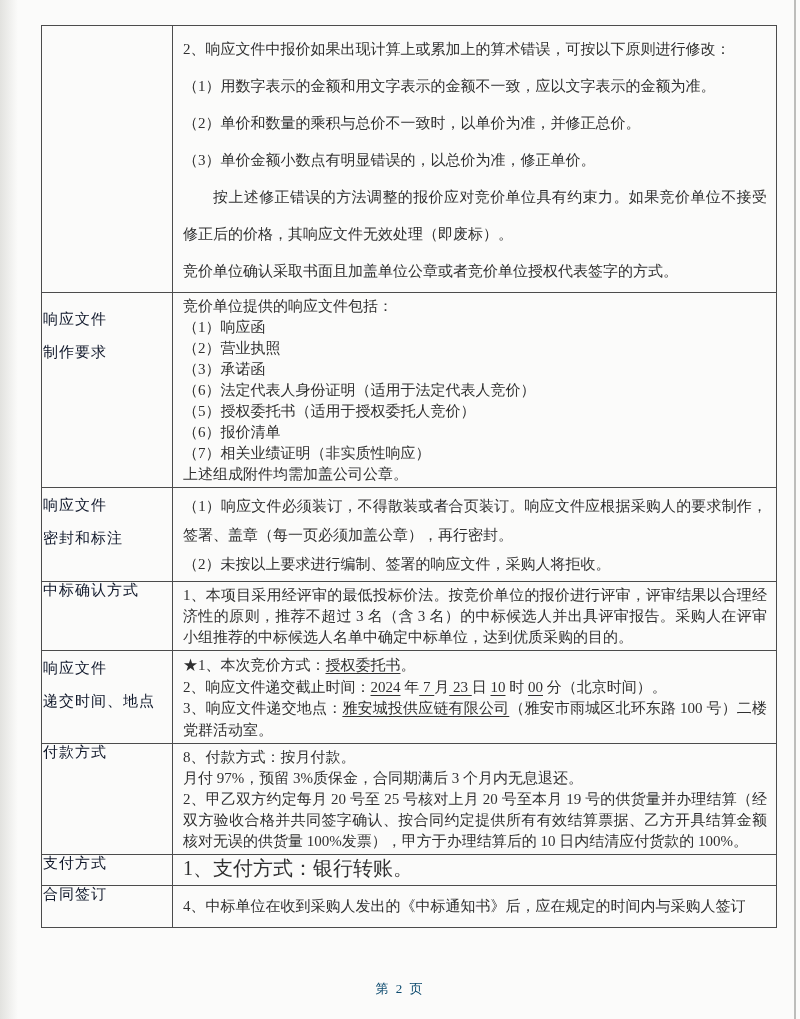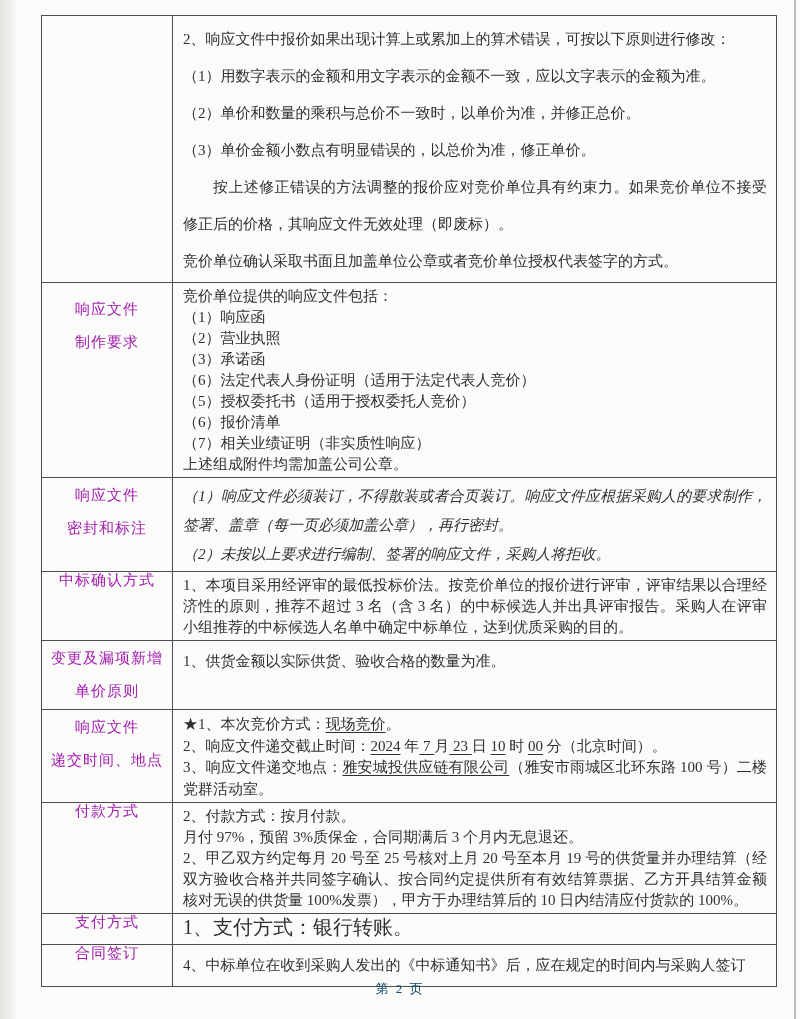--- a/index.html
+++ b/index.html
@@ -13,37 +13,36 @@
   }
   .scan-edge-left {
     position: absolute; left: 0; top: 0; bottom: 0; width: 18px;
     background: linear-gradient(to right, #e2e2df, rgba(251,251,250,0));
   }
   .scan-edge-right {
     position: absolute; right: 4px; top: 0; bottom: 0; width: 2px;
     background: #bdbdbb;
   }
   .doc-table {
-    position: absolute; left: 41px; top: 15px;
+    position: absolute; left: 41px; top: 25px;
     width: 736px;
     border-collapse: collapse;
     table-layout: fixed;
   }
   .doc-table td {
     border: 1.4px solid #4c4c4c;
     vertical-align: top;
     overflow: hidden;
   }
   .hcell {
     width: 128px;
-    text-align: center;
     vertical-align: middle;
     font-size: 15px;
     letter-spacing: 1px;
-    color: #a21caf;
+    color: #0f172a;
   }
   .hcell .hline { line-height: 1; }
   .hcell.multi .hline { padding: 9px 0; }
   .bcell {
     padding: 4px 9px 2px 10px;
     font-size: 15px;
     text-align: justify;
     color: #303030;
   }
   .para { margin: 0; }
@@ -91,59 +90,50 @@
           <div class="para"><span>（6）报价清单</span></div>
           <div class="para"><span>（7）相关业绩证明（非实质性响应）</span></div>
           <div class="para"><span>上述组成附件均需加盖公司公章。</span></div>
         </td>
       </tr>
       <tr style="height: 91px;">
         <td class="hcell multi">
           <div class="hline">响应文件</div>
           <div class="hline">密封和标注</div>
         </td>
-        <td class="bcell" style="line-height: 29px; font-size: 15px; padding-top: 4px; font-style: italic;">
+        <td class="bcell" style="line-height: 29px; font-size: 15px; padding-top: 4px;">
           <div class="para"><span>（1）响应文件必须装订，不得散装或者合页装订。响应文件应根据采购人的要求制作，签署、盖章（每一页必须加盖公章），再行密封。</span></div>
           <div class="para"><span>（2）未按以上要求进行编制、签署的响应文件，采购人将拒收。</span></div>
         </td>
       </tr>
       <tr style="height: 69px; margin-top: 36px;">
         <td class="hcell">
           <div class="hline">中标确认方式</div>
         </td>
         <td class="bcell" style="line-height: 21px; font-size: 15px; padding-top: 3px;">
           <div class="para"><span>1、本项目采用经评审的最低投标价法。按竞价单位的报价进行评审，评审结果以合理经济性的原则，推荐不超过 3 名（含 3 名）的中标候选人并出具评审报告。采购人在评审小组推荐的中标候选人名单中确定中标单位，达到优质采购的目的。</span></div>
         </td>
       </tr>
-      <tr style="height: 63px;">
-        <td class="hcell multi">
-          <div class="hline">变更及漏项新增</div>
-          <div class="hline">单价原则</div>
-        </td>
-        <td class="bcell" style="line-height: 21px; font-size: 15px; padding-top: 10px;">
-          <div class="para"><span>1、供货金额以实际供货、验收合格的数量为准。</span></div>
-        </td>
-      </tr>
       <tr style="height: 87px;">
         <td class="hcell multi">
           <div class="hline">响应文件</div>
           <div class="hline">递交时间、地点</div>
         </td>
         <td class="bcell" style="line-height: 21.5px; font-size: 15px; padding-top: 4px;">
-          <div class="para"><span>★1、本次竞价方式：</span><span class="u">现场竞价</span><span>。</span></div>
+          <div class="para"><span>★1、本次竞价方式：</span><span class="u">授权委托书</span><span>。</span></div>
           <div class="para"><span>2、响应文件递交截止时间：</span><span class="u">2024</span><span> 年</span><span class="u"> 7 </span><span>月</span><span class="u"> 23 </span><span>日 </span><span class="u">10</span><span> 时 </span><span class="u">00</span><span> 分（北京时间）。</span></div>
           <div class="para"><span>3、响应文件递交地点：</span><span class="u">雅安城投供应链有限公司</span><span>（雅安市雨城区北环东路 100 号）二楼党群活动室。</span></div>
         </td>
       </tr>
       <tr style="height: 108px;">
         <td class="hcell">
           <div class="hline">付款方式</div>
         </td>
         <td class="bcell" style="line-height: 21px; font-size: 15px; padding-top: 3px;">
-          <div class="para"><span>2、付款方式：按月付款。</span></div>
+          <div class="para"><span>8、付款方式：按月付款。</span></div>
           <div class="para"><span>月付 97%，预留 3%质保金，合同期满后 3 个月内无息退还。</span></div>
           <div class="para"><span>2、甲乙双方约定每月 20 号至 25 号核对上月 20 号至本月 19 号的供货量并办理结算（经双方验收合格并共同签字确认、按合同约定提供所有有效结算票据、乙方开具结算金额核对无误的供货量 100%发票），甲方于办理结算后的 10 日内结清应付货款的 100%。</span></div>
         </td>
       </tr>
       <tr style="height: 31px;">
         <td class="hcell">
           <div class="hline">支付方式</div>
         </td>
         <td class="bcell" style="line-height: 20px; font-size: 20px; padding-top: 3px;">
           <div class="para"><span>1、支付方式：银行转账。</span></div>

